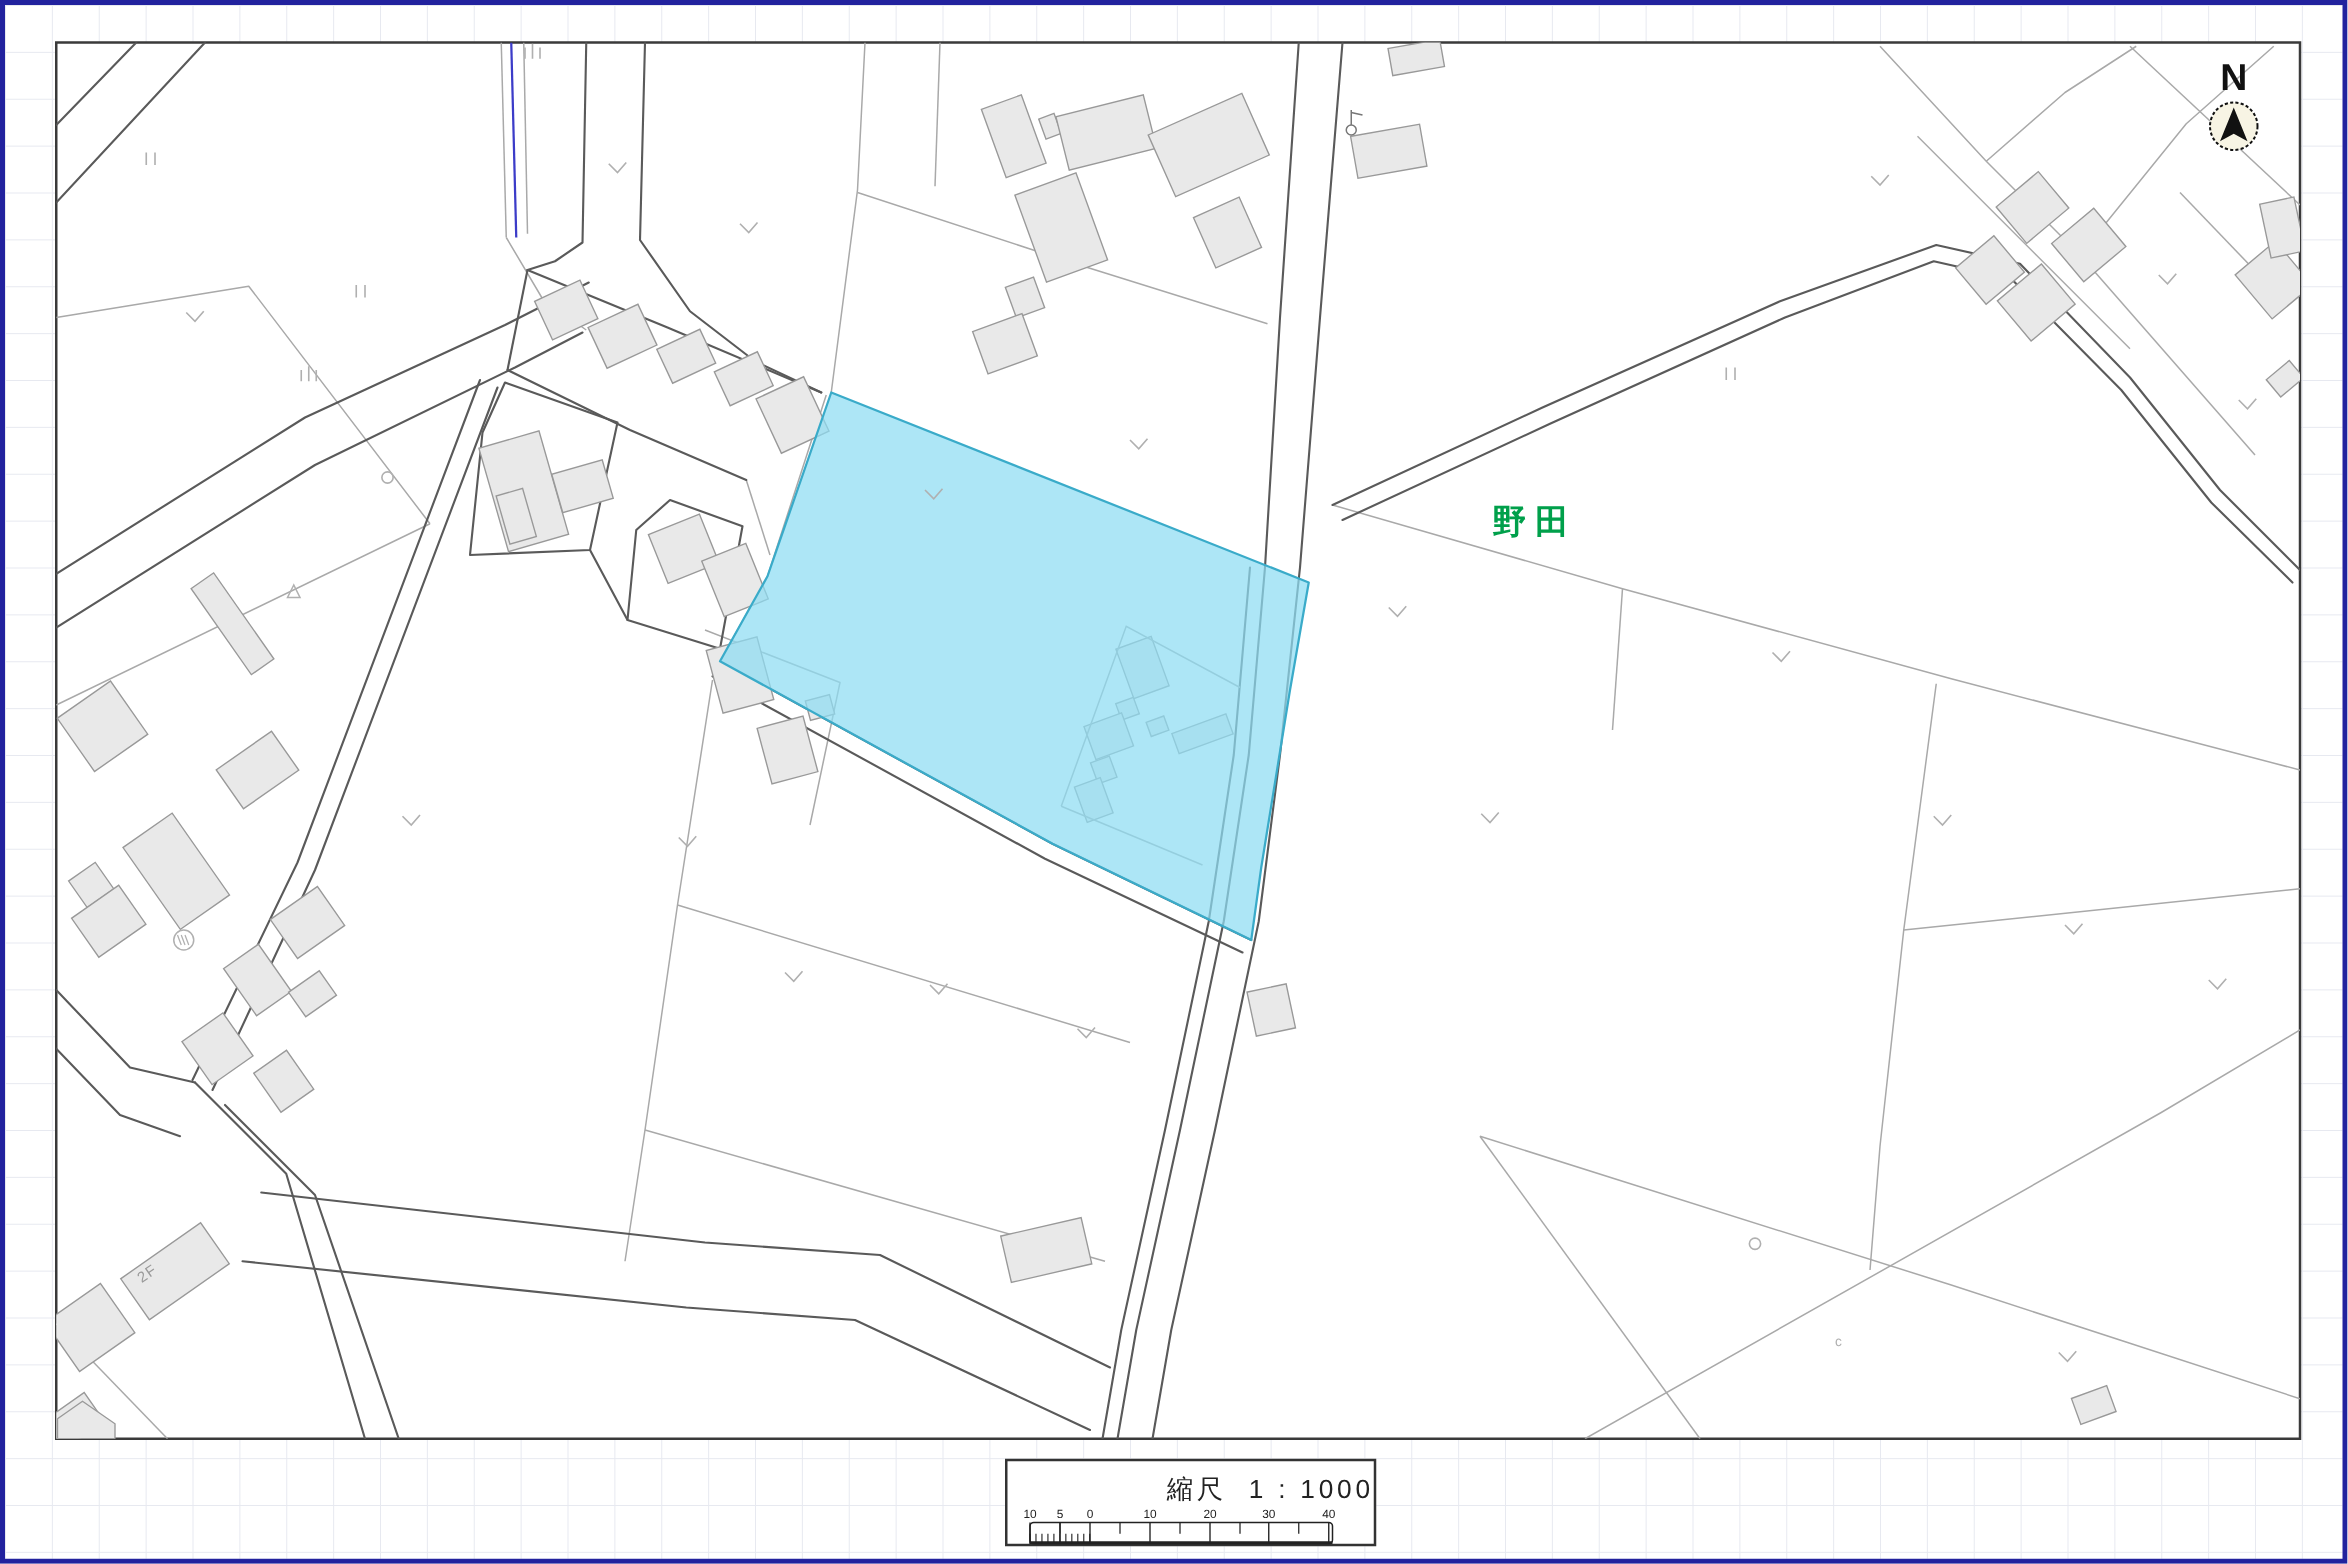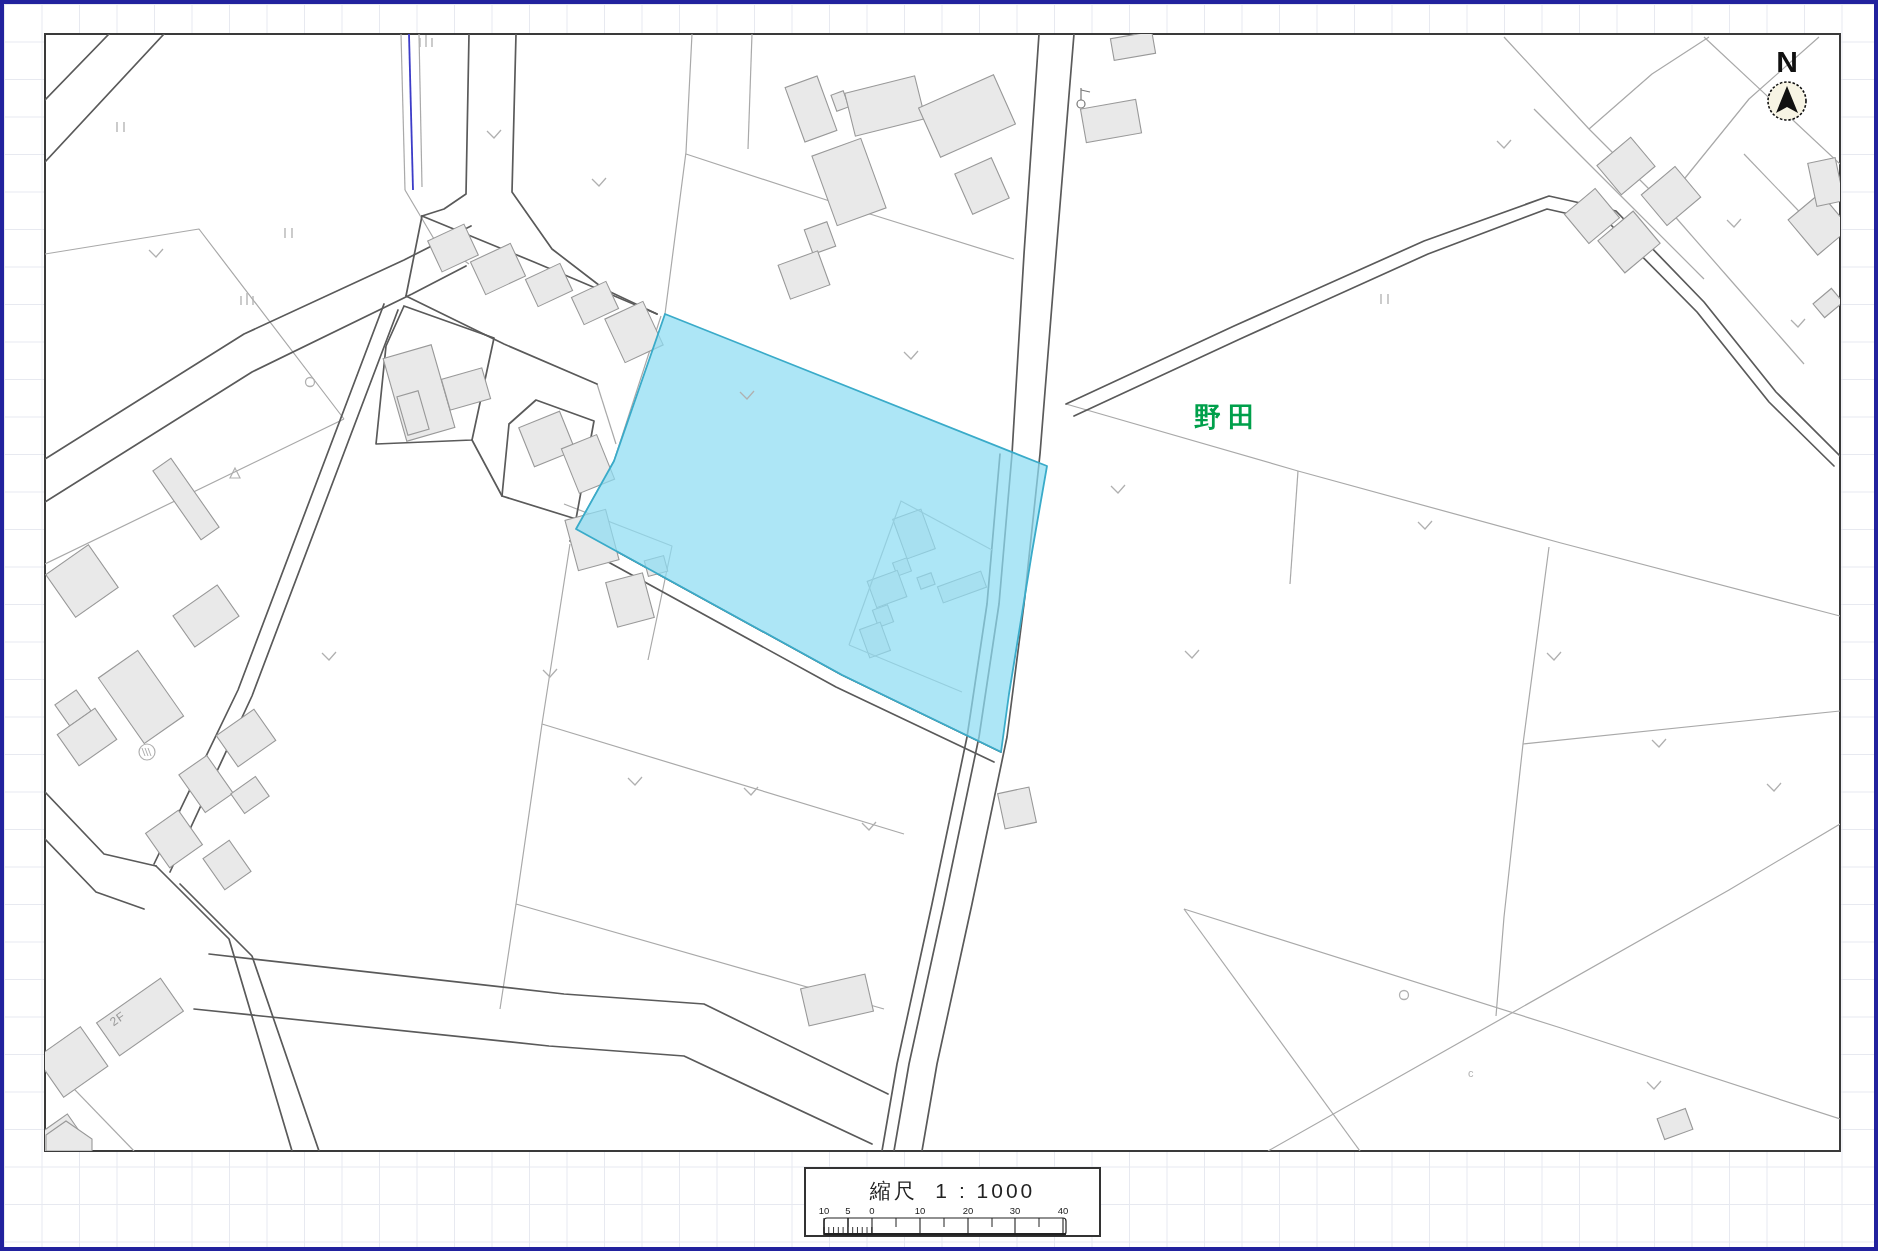--- a/index.html
+++ b/index.html
@@ -16,21 +16,21 @@
     overflow:hidden;
     font-family:"Liberation Sans", sans-serif;
   }
   svg text{font-family:"Liberation Sans", sans-serif;}
   .mapsvg{position:absolute;left:0;top:0;}
   .scalebox{
     position:absolute;
     background:#ffffff;
     border:2px solid #333333;
     box-sizing:border-box;
-    text-align:center;
+    text-align:right;
   }
   .scaletitle{
     margin-top:8px;
     font-size:21px;
     letter-spacing:3px;
     color:#222222;
     white-space:pre;
   }
   .rulersvg{position:absolute;left:0;top:0;}
 </style>

